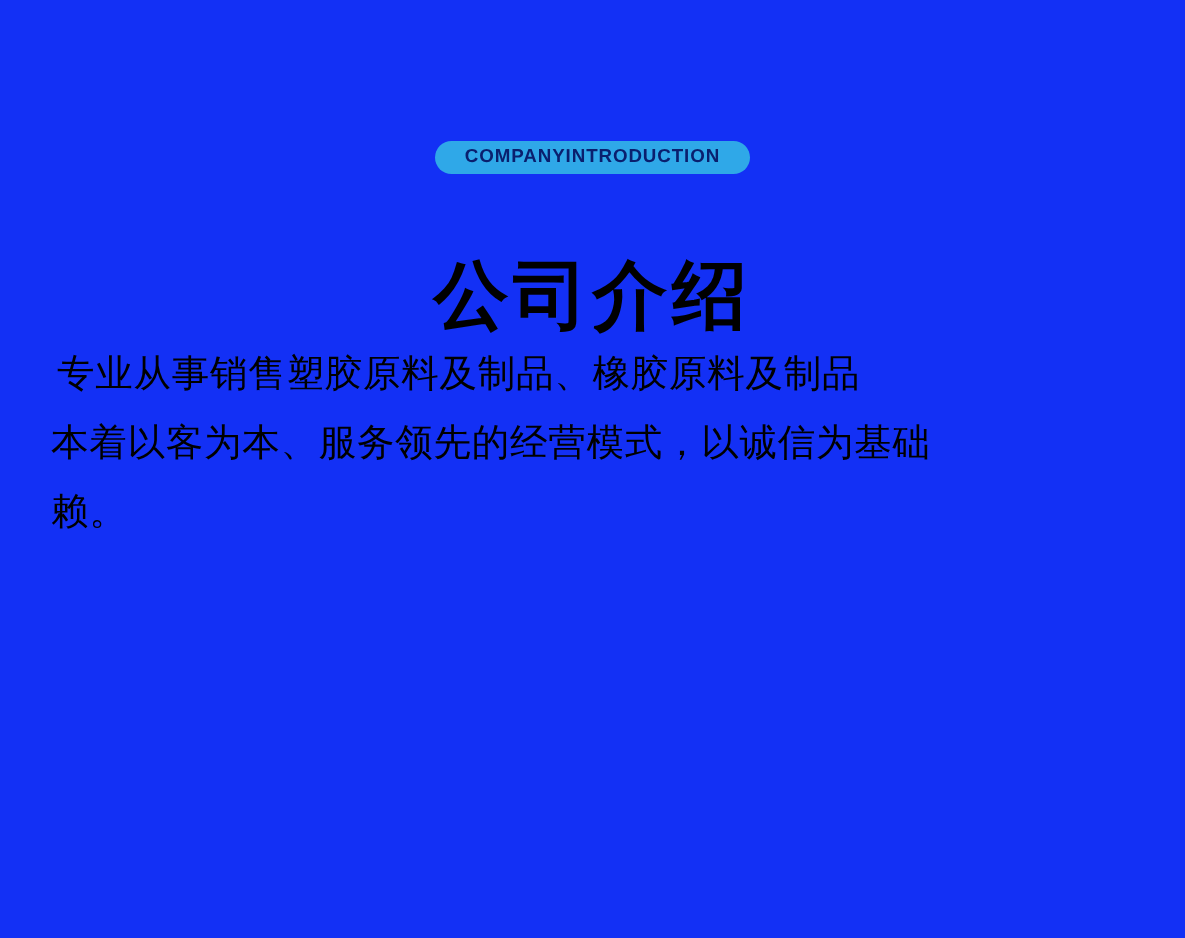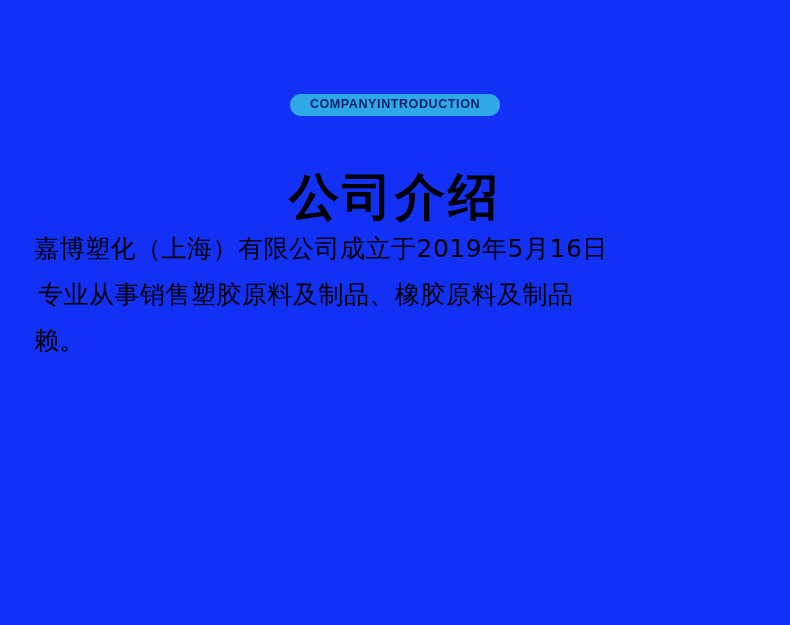--- a/index.html
+++ b/index.html
@@ -81,18 +81,18 @@
 
   <div class="badge-row">
     <div class="badge">COMPANYINTRODUCTION</div>
   </div>
 
   <div class="title-row">
     <h1 class="title">公司介绍</h1>
   </div>
 
   <div class="body-block">
-    <div class="body-line">嘉博塑化（上海）有限公司成立于2019年5月16日</div>
     <div class="body-line indent">专业从事销售塑胶原料及制品、橡胶原料及制品</div>
+    <div class="body-line">本着以客为本、服务领先的经营模式，以诚信为基础</div>
     <div class="body-line">赖。</div>
   </div>
 
 </div>
 
 </body></html>

